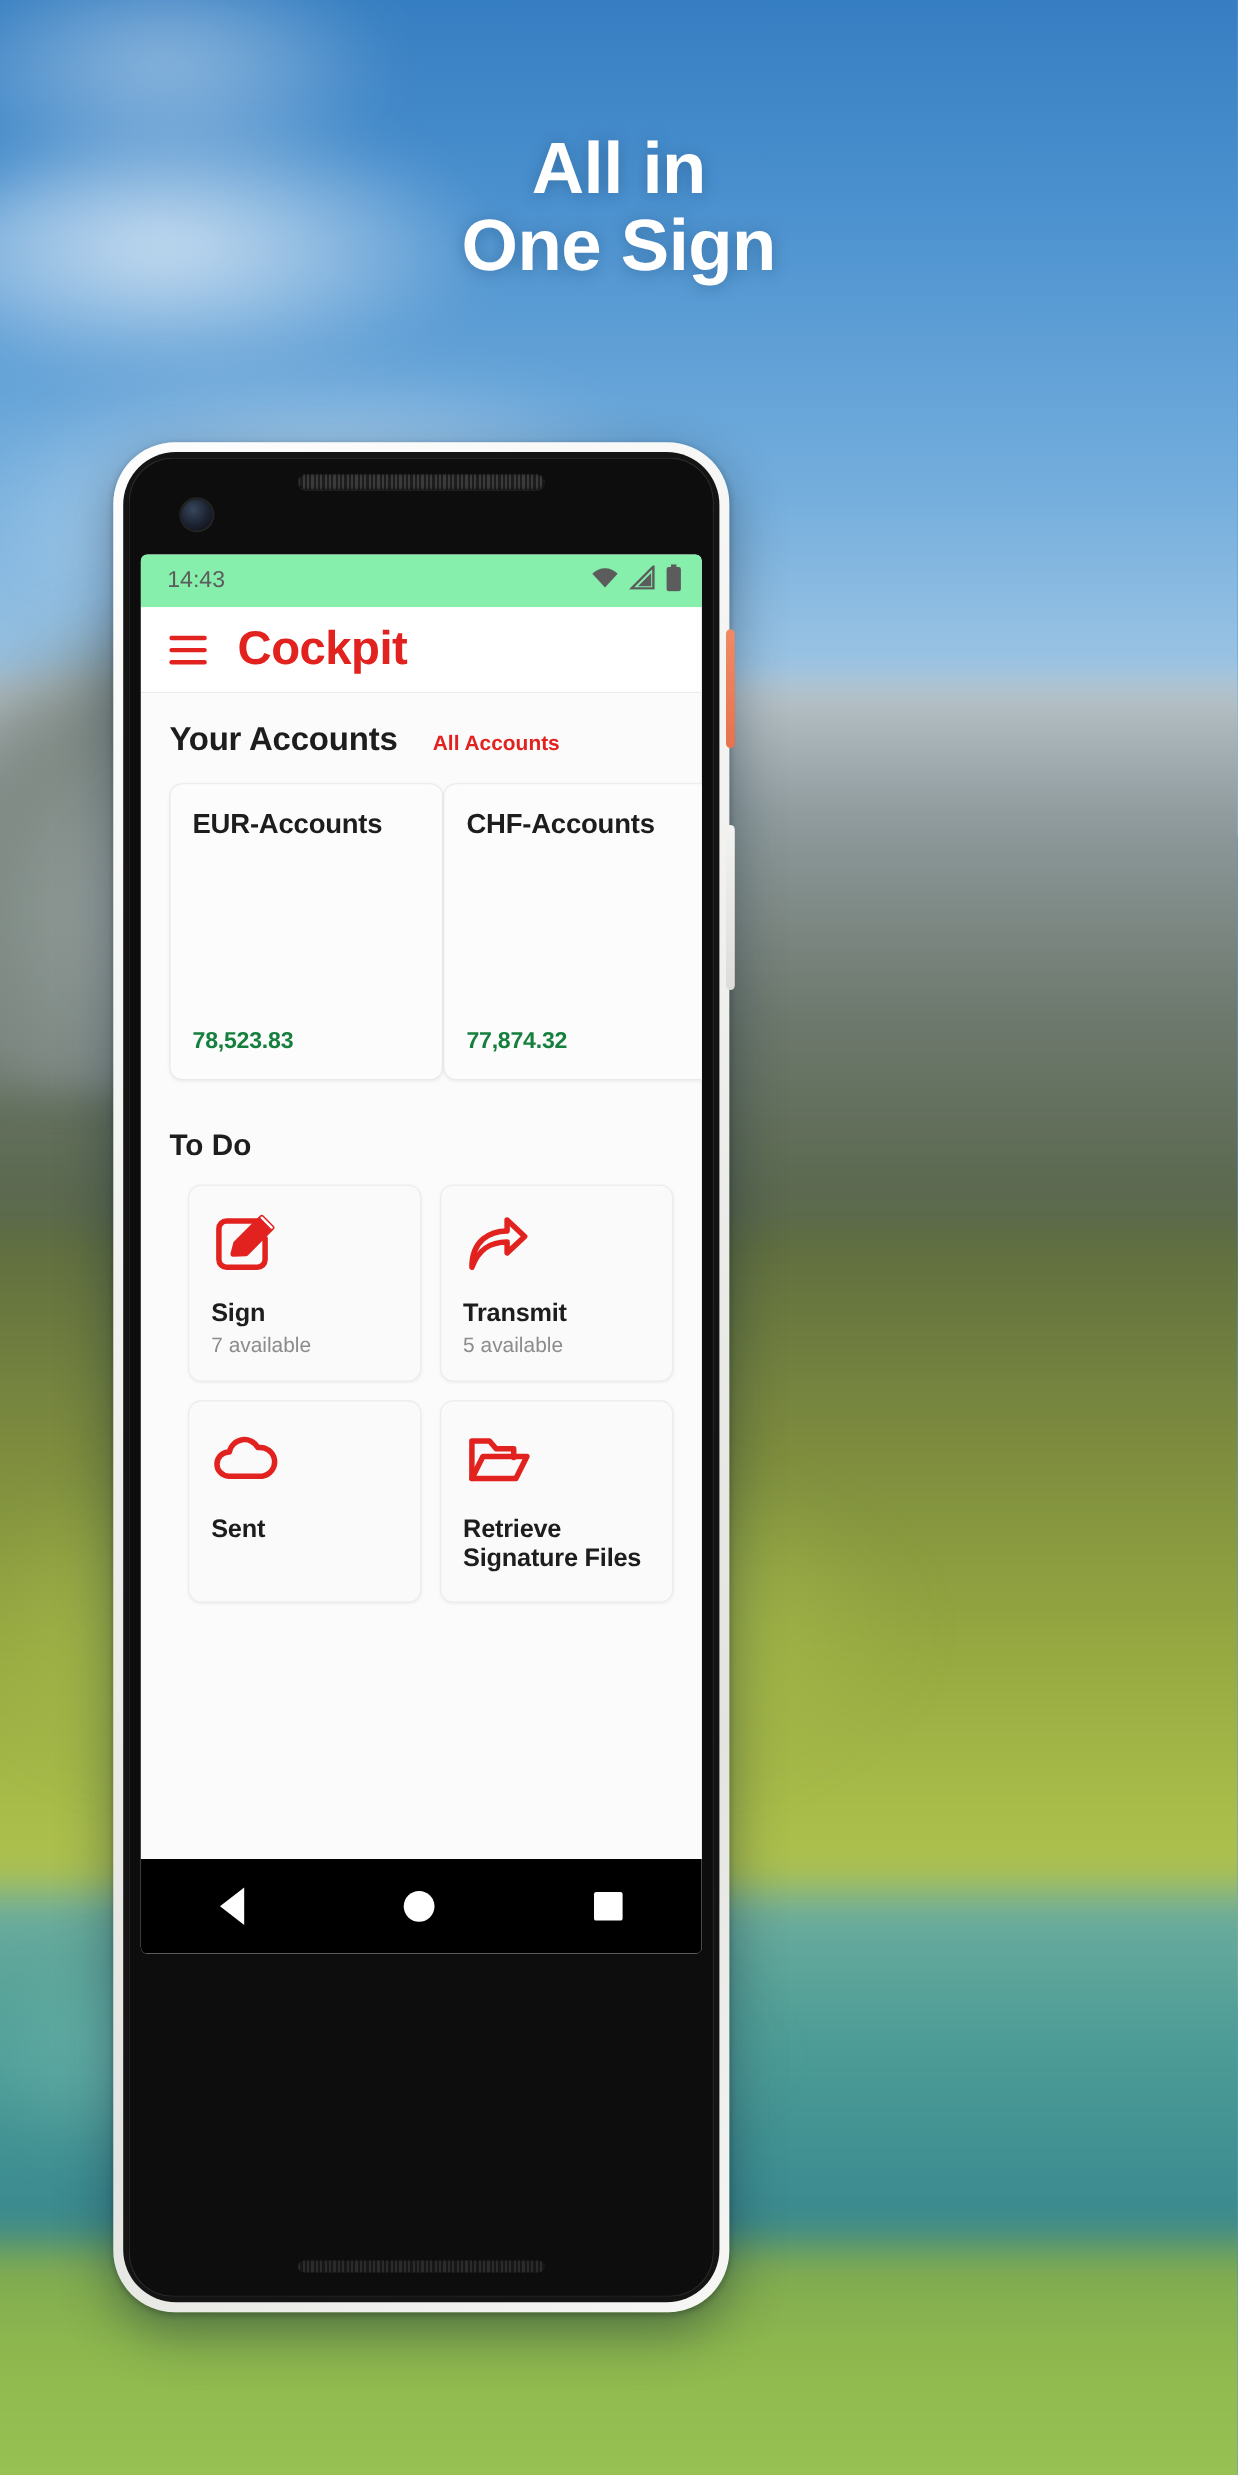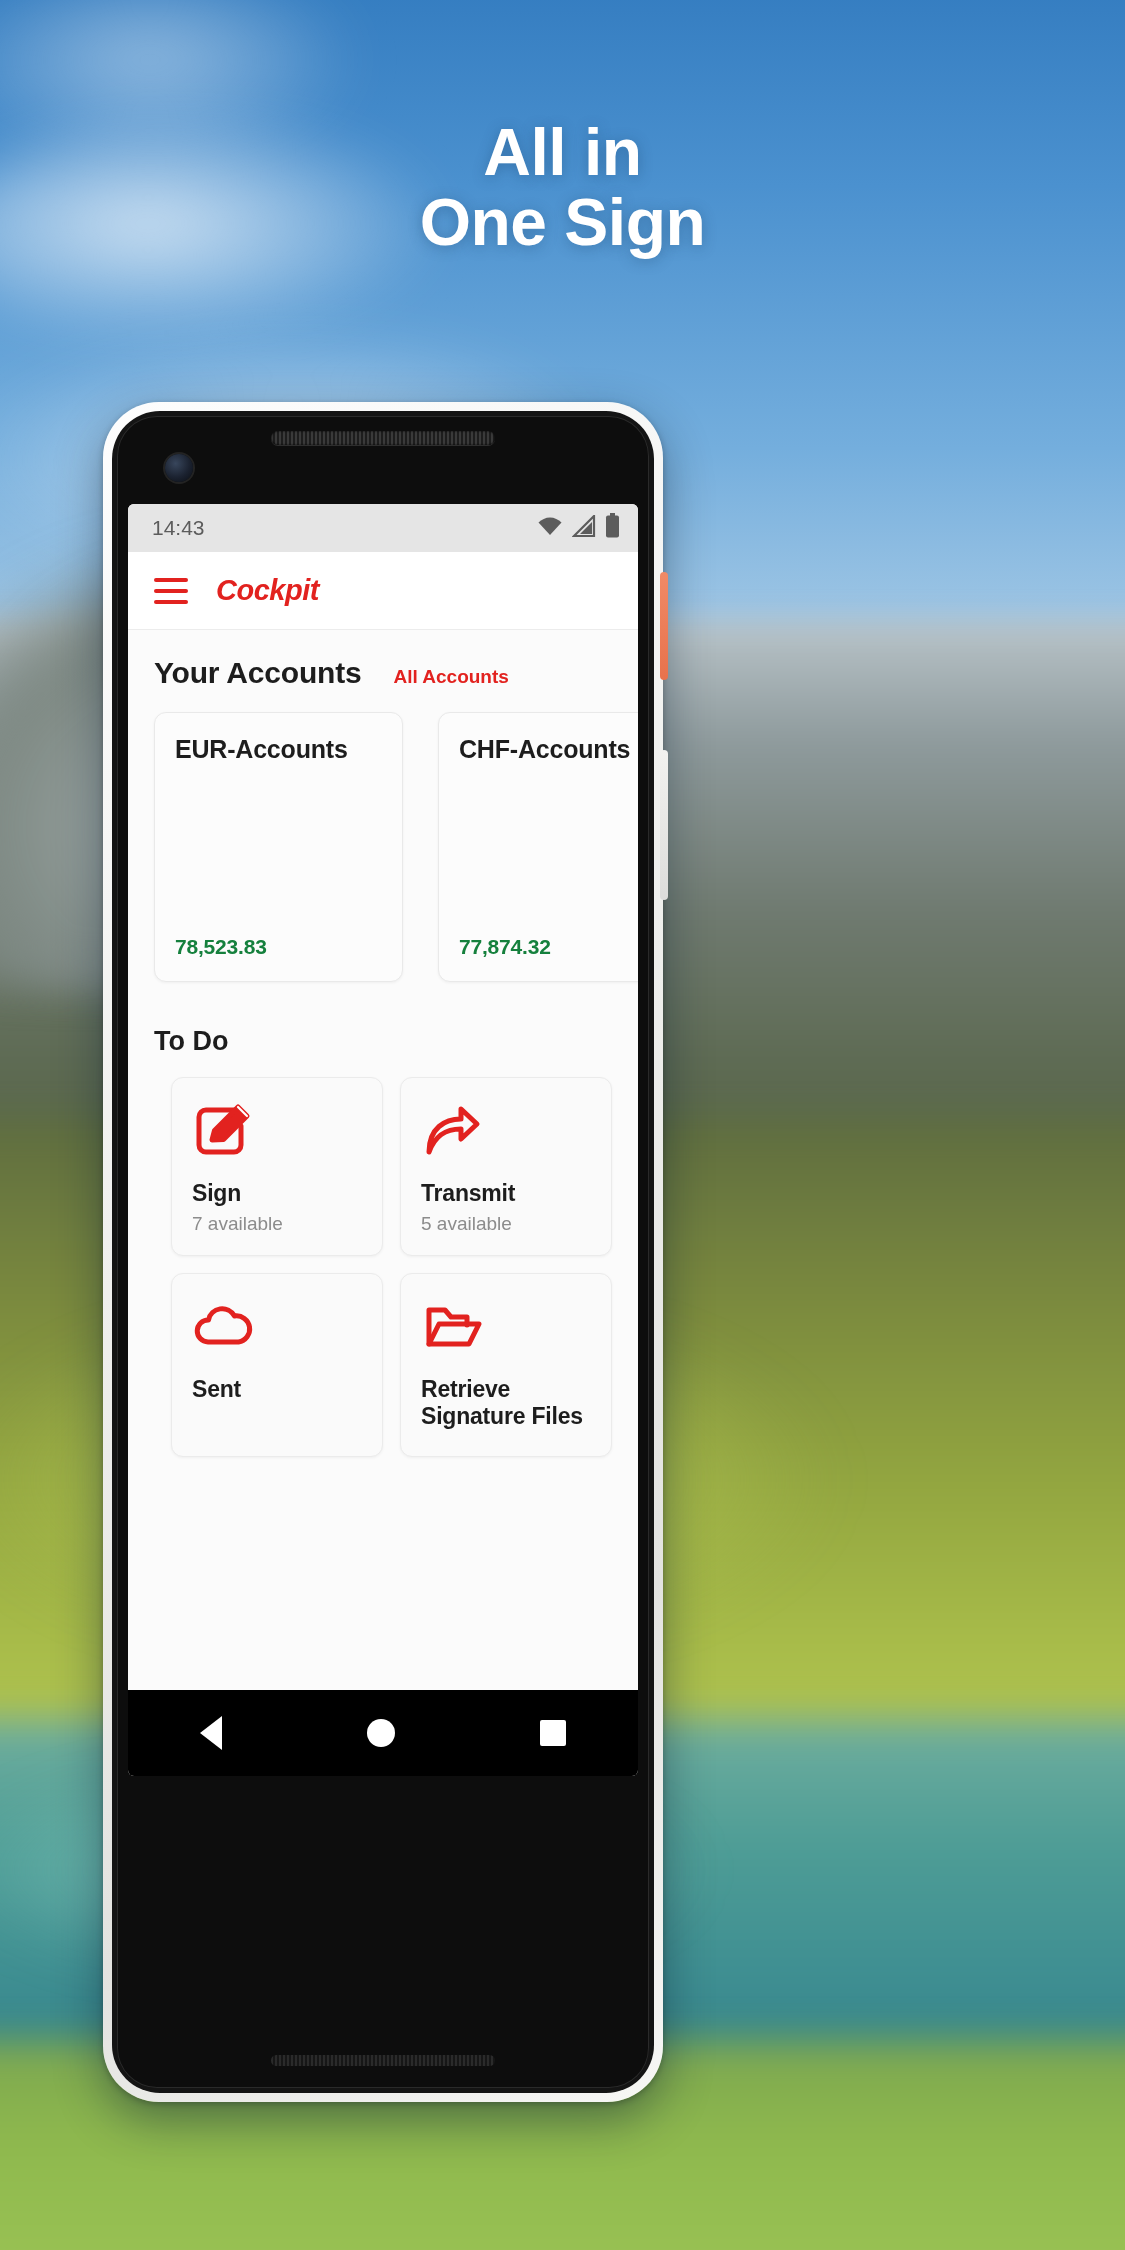--- a/index.html
+++ b/index.html
@@ -113,43 +113,43 @@
   #screen {
     position:absolute; left:25px; top:102px; width:510px; height:1272px;
     background:#fbfbfb; border-radius:6px; overflow:hidden;
     display:flex; flex-direction:column;
   }
 
   
   .statusbar {
     height:48px; flex:0 0 48px; display:flex; align-items:center;
     justify-content:space-between; padding:0 18px 0 24px;
-    background:#e5e5e5; color:#5c5c5c; font-size:21px;
+    background:#86efac; color:#5c5c5c; font-size:21px;
   }
   .status-icons { display:flex; align-items:center; gap:9px; }
 
   
   .appbar {
     height:78px; flex:0 0 78px; display:flex; align-items:center;
     gap:28px; padding:0 26px; background:#ffffff;
     border-bottom:1px solid #ececec;
   }
   .hamburger { width:34px; height:26px; display:flex; flex-direction:column;
                justify-content:space-between; cursor:pointer; }
   .hamburger span { display:block; height:4px; width:100%; background:#e2221f; border-radius:2px; }
-  .app-title { color:#e2221f; font-size:29px; font-weight:bold; letter-spacing:-0.5px;font-style:italic; }
+  .app-title { color:#e2221f; font-size:43px; font-weight:bold; letter-spacing:-0.5px; }
 
   
   .content { flex:1; background:#fbfbfb; padding:26px 0 0 0; overflow:hidden; }
 
   .section-head { display:flex; align-items:baseline; gap:32px; padding:0 26px; margin-bottom:22px; }
   .section-title { font-size:30px; font-weight:bold; color:#1d1d1d; letter-spacing:-0.2px; }
   .section-link { font-size:19px; font-weight:bold; color:#e2221f; }
 
-  .accounts-row { display:flex; gap:35px; padding:0 18px 0 26px; }
+  .accounts-row { display:flex; gap:0; padding:0 18px 0 26px; }
   .account-card {
     flex:0 0 auto; width:249px; height:270px;
     background:#fcfcfc; border:1px solid #e9e9e9; border-radius:12px;
     box-shadow:0 1px 3px rgba(0,0,0,.05);
     padding:22px 20px; display:flex; flex-direction:column; justify-content:space-between;
   }
   .account-name { font-size:25px; font-weight:bold; color:#1d1d1d; letter-spacing:-0.2px; }
   .account-balance { font-size:21px; font-weight:bold; color:#15803d; letter-spacing:-0.2px; }
 
   .todo-title { font-size:27px; font-weight:bold; color:#1d1d1d; padding:0 26px; margin:44px 0 20px 0; }

